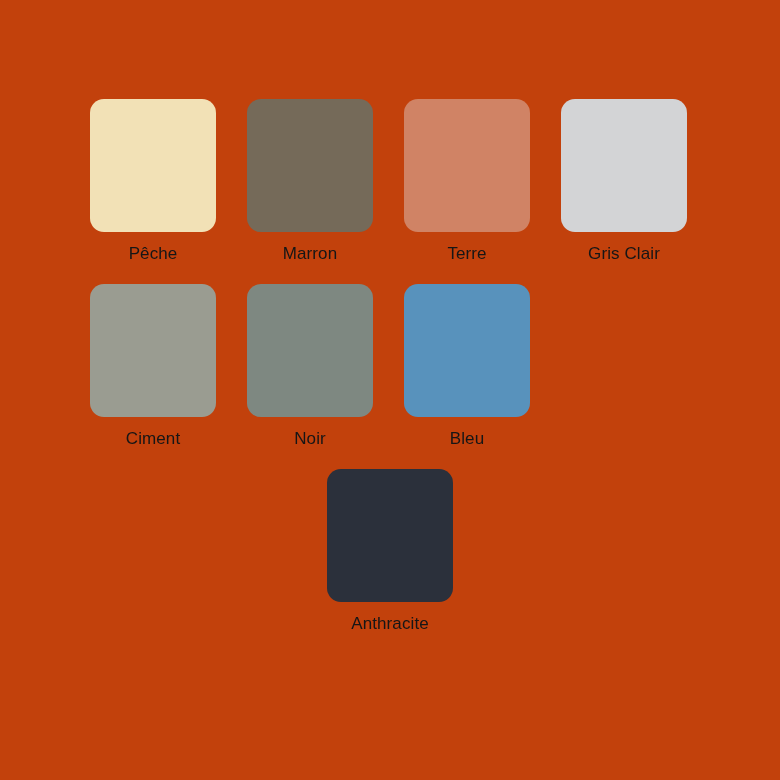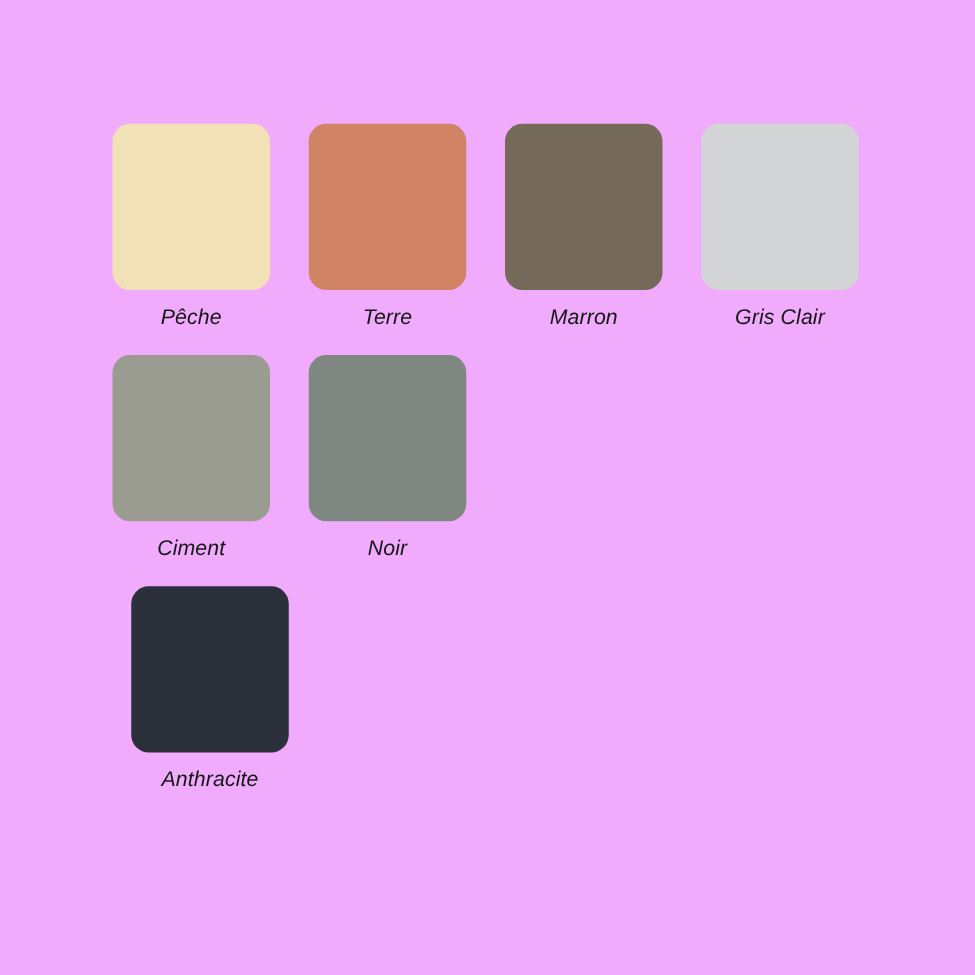--- a/index.html
+++ b/index.html
@@ -28,20 +28,21 @@
     width: 600px;
   }
   .swatch-row {
     display: flex;
     flex-direction: row;
     justify-content: flex-start;
     align-items: flex-start;
     height: 185px;
   }
   .swatch-row.centered {
+    justify-content: center;
     gap: 16px;
   }
   .swatch-cell {
     width: 126px;
     margin-right: 31px;
     display: flex;
     flex-direction: column;
     align-items: center;
   }
   .swatch-row.centered .swatch-cell {
@@ -64,49 +65,53 @@
     color: #161616;
     text-align: center;
     letter-spacing: 0.1px;
     white-space: nowrap;
     font-family: "Liberation Sans", sans-serif;
   }
 </style>
 </head>
 <body>
 
-<div id="palette-board" style="background: #f0abfc; font-style: italic;">
+<div id="palette-board" style="background: #c2410c;">
   <div class="swatch-grid">
       <div class="swatch-row">
         <div class="swatch-cell">
           <div class="swatch-chip" style="background: rgb(242, 225, 182);"></div>
           <div class="swatch-label" style="color: rgb(22, 22, 22);">Pêche</div>
         </div>
         <div class="swatch-cell">
+          <div class="swatch-chip" style="background: rgb(117, 106, 89);"></div>
+          <div class="swatch-label" style="color: rgb(22, 22, 22);">Marron</div>
+        </div>
+        <div class="swatch-cell">
           <div class="swatch-chip" style="background: rgb(208, 131, 101);"></div>
           <div class="swatch-label" style="color: rgb(22, 22, 22);">Terre</div>
-        </div>
-        <div class="swatch-cell">
-          <div class="swatch-chip" style="background: rgb(117, 106, 89);"></div>
-          <div class="swatch-label" style="color: rgb(22, 22, 22);">Marron</div>
         </div>
         <div class="swatch-cell">
           <div class="swatch-chip" style="background: rgb(211, 212, 214);"></div>
           <div class="swatch-label" style="color: rgb(22, 22, 22);">Gris Clair</div>
         </div>
       </div>
       <div class="swatch-row">
         <div class="swatch-cell">
           <div class="swatch-chip" style="background: rgb(154, 156, 145);"></div>
           <div class="swatch-label" style="color: rgb(22, 22, 22);">Ciment</div>
         </div>
         <div class="swatch-cell">
           <div class="swatch-chip" style="background: rgb(126, 136, 129);"></div>
           <div class="swatch-label" style="color: rgb(22, 22, 22);">Noir</div>
         </div>
+        <div class="swatch-cell">
+          <div class="swatch-chip" style="background: rgb(88, 146, 188);"></div>
+          <div class="swatch-label" style="color: rgb(22, 22, 22);">Bleu</div>
+        </div>
       </div>
       <div class="swatch-row centered">
         <div class="swatch-cell">
           <div class="swatch-chip" style="background: rgb(43, 48, 59);"></div>
           <div class="swatch-label" style="color: rgb(22, 22, 22);">Anthracite</div>
         </div>
       </div>
     </div>
 </div>
 

